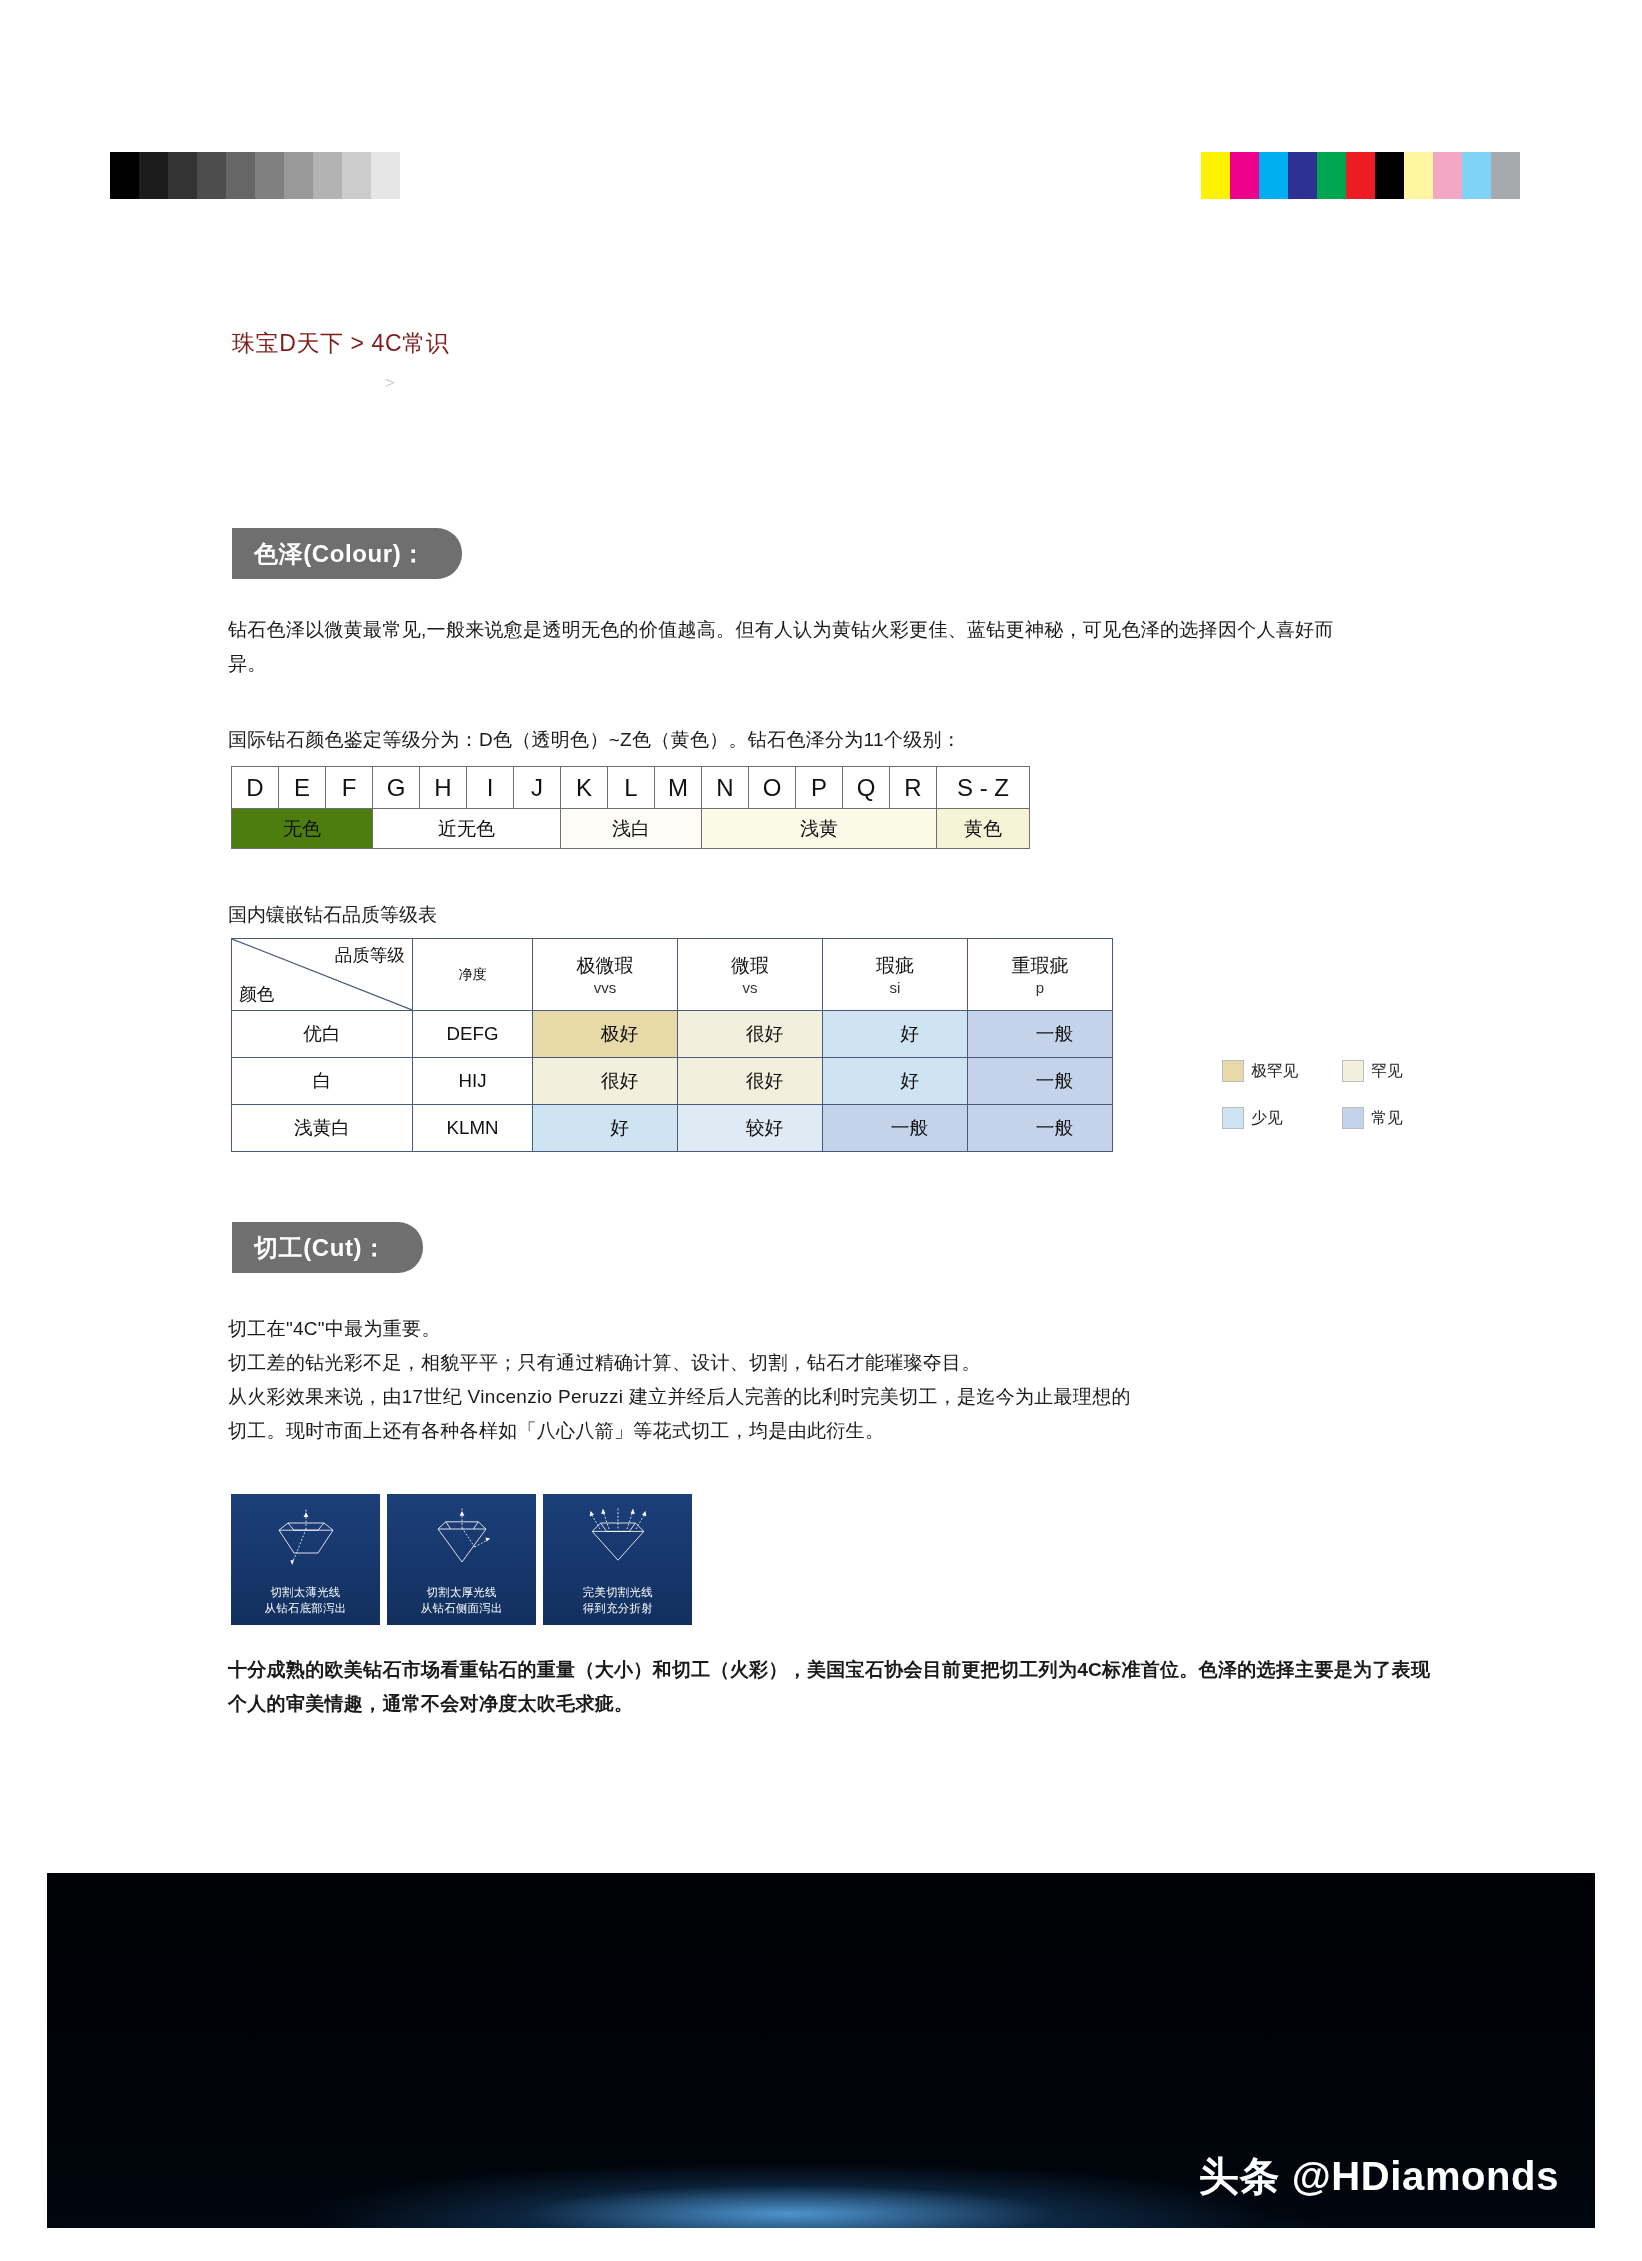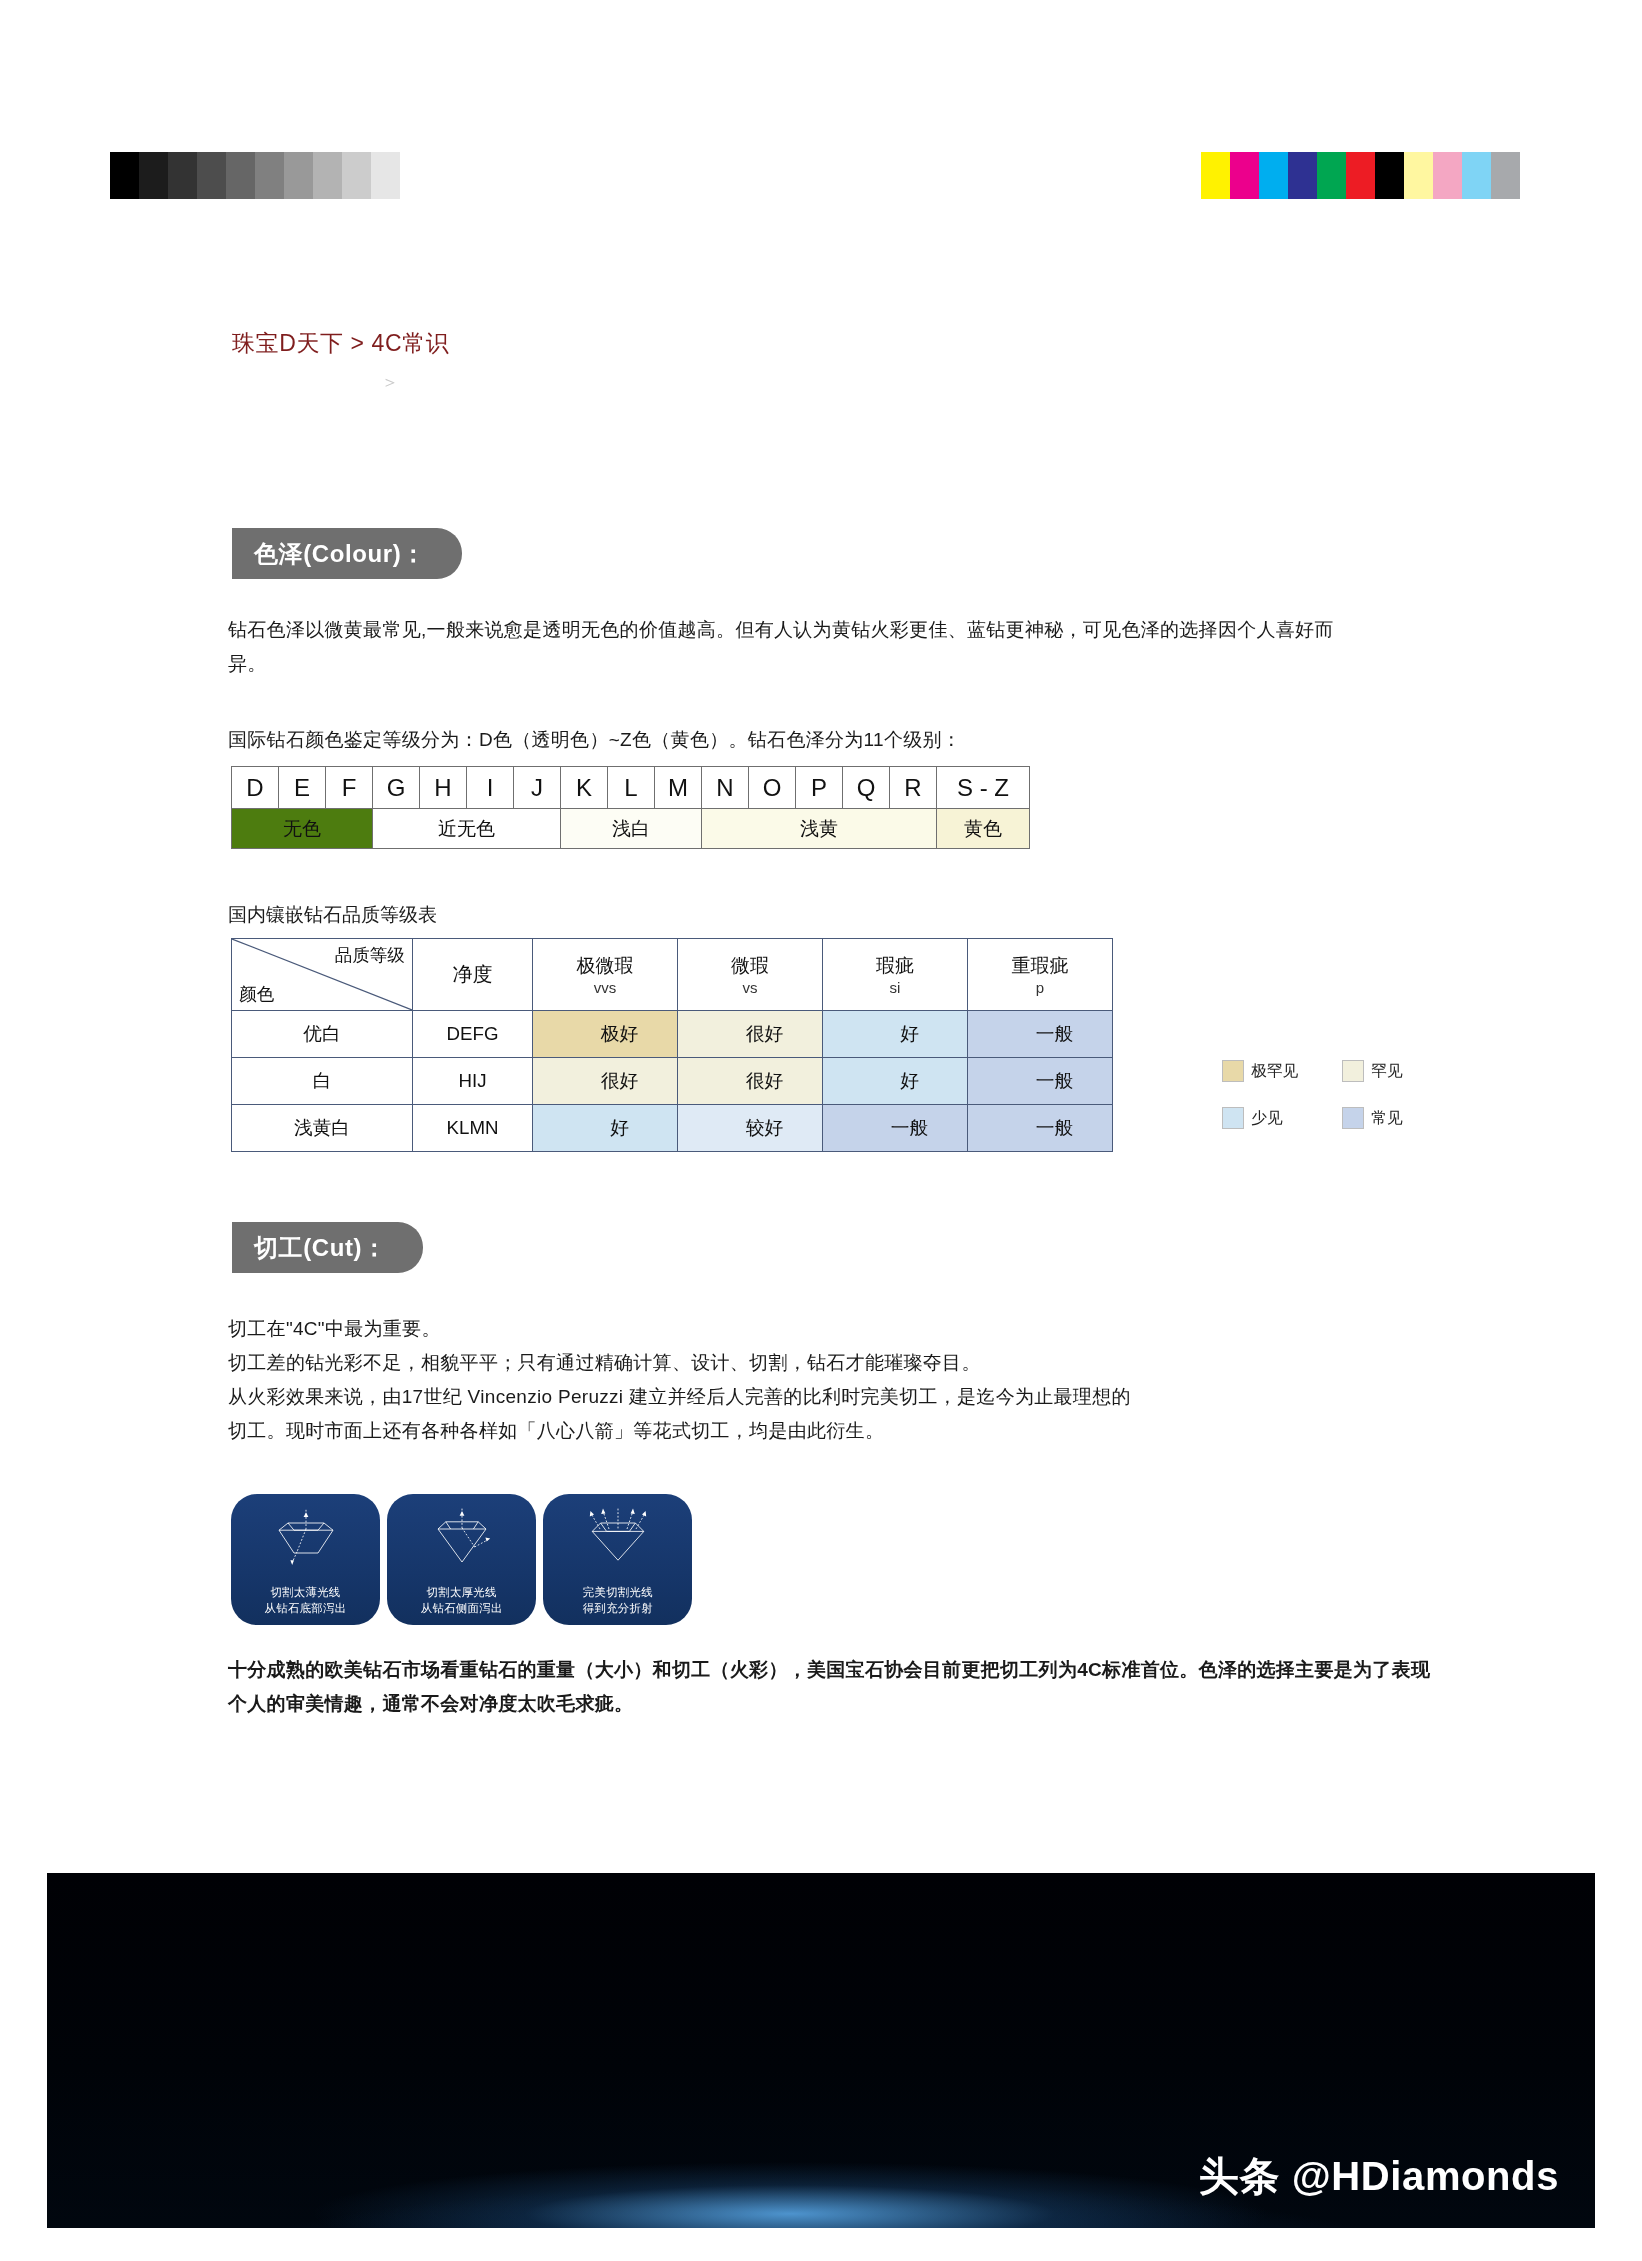--- a/index.html
+++ b/index.html
@@ -124,21 +124,21 @@
   }
   #quality-table .corner .diag {
     position: absolute; left: 0; top: 0; width: 100%; height: 100%;
   }
   #quality-table .corner .lbl-tr {
     position: absolute; right: 7.2px; top: 3.6px; font-size: 17.5px;
   }
   #quality-table .corner .lbl-bl {
     position: absolute; left: 7.2px; bottom: 3.6px; font-size: 17.5px;
   }
-  #quality-table .hdr2 { width: 120px; height: 72px; font-size: 20px; }
+  #quality-table .hdr2 { width: 120px; height: 72px; font-size: 14px; }
   #quality-table .hdr-grade { width: 145px; height: 72px; }
   #quality-table .hdr-grade .big { font-size: 19px; display: block; }
   #quality-table .hdr-grade .small { font-size: 15px; display: block; color: #333; }
   #quality-table .rowlbl { width: 181px; height: 47px; }
   #quality-table .clarity { width: 120px; height: 47px; }
   #quality-table .cell { width: 145px; height: 47px; padding-left: 30px; }
 
   
   #legend {
     position: absolute;
@@ -161,21 +161,20 @@
     top: 1494px;
     display: flex;
     gap: 7.2px;
   }
   .cutimg {
     width: 149px; height: 131px;
     background: linear-gradient(180deg,#1c3f79 0%, #16366a 60%, #12305e 100%);
     color: #ffffff;
     position: relative;
     overflow: hidden;
-    border-radius: 26px;
   }
   .cutimg .cap {
     position: absolute;
     left: 0; right: 0; bottom: 8.4px;
     text-align: center;
     font-size: 11.4px;
     line-height: 15.7px;
     letter-spacing: 0.3px;
   }
   .cutimg svg { position: absolute; left: 50%; top: 11px; transform: translateX(-50%); }

